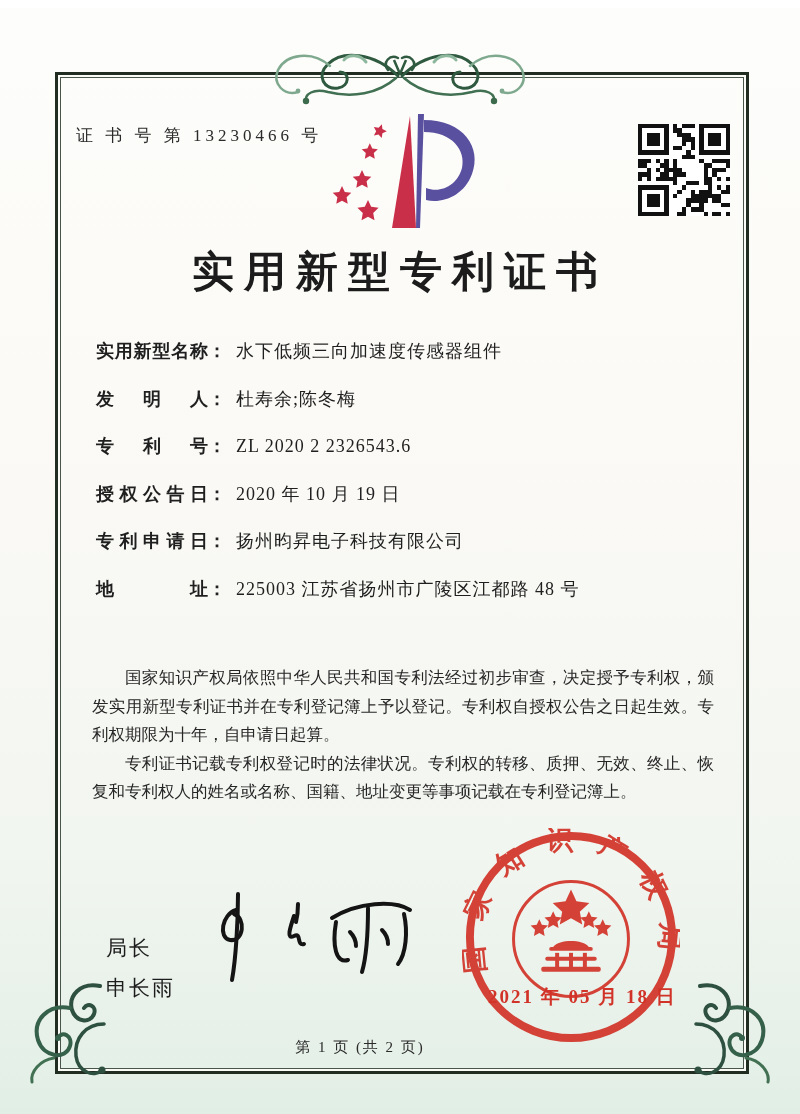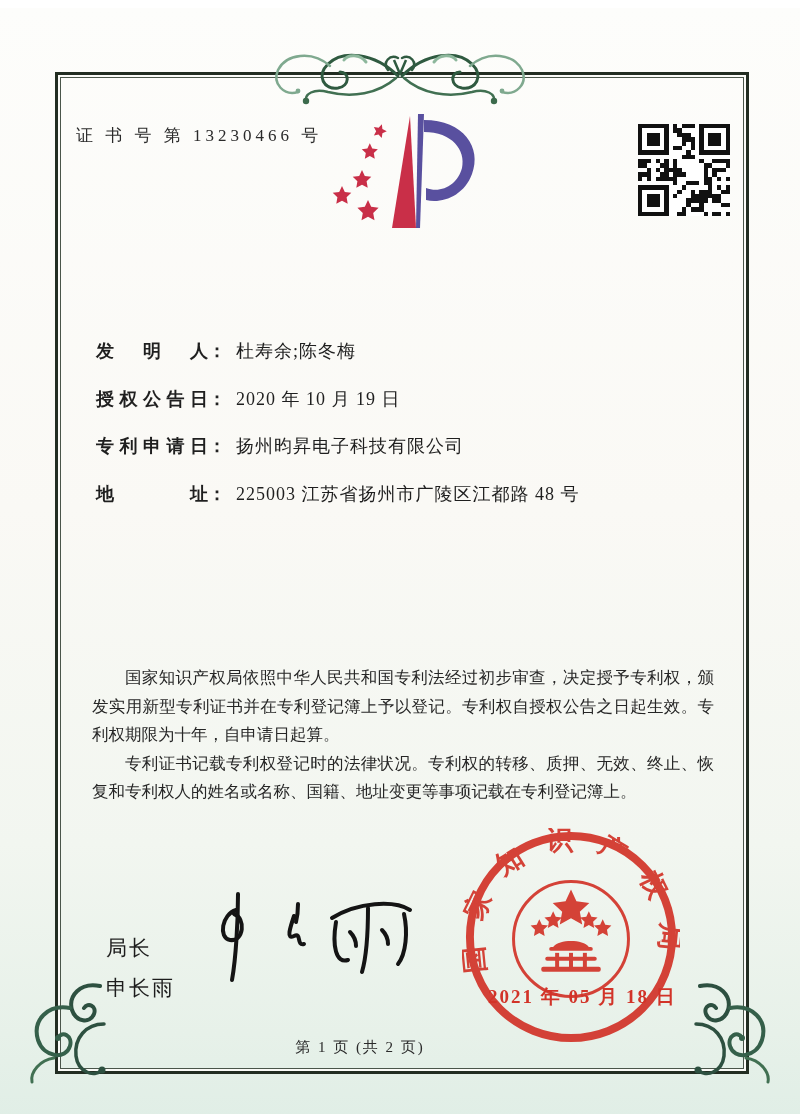--- a/index.html
+++ b/index.html
@@ -221,24 +221,31 @@
       <rect x="1" y="1" width="5" height="5" fill="#fff"></rect>
       <rect x="2" y="2" width="3" height="3" fill="#111"></rect>
       <rect x="14" y="0" width="7" height="7" fill="#111"></rect>
       <rect x="15" y="1" width="5" height="5" fill="#fff"></rect>
       <rect x="16" y="2" width="3" height="3" fill="#111"></rect>
       <rect x="0" y="14" width="7" height="7" fill="#111"></rect>
       <rect x="1" y="15" width="5" height="5" fill="#fff"></rect>
       <rect x="2" y="16" width="3" height="3" fill="#111"></rect>
     </svg>
 
+  <div class="title">实用新型专利证书</div>
 
   <div class="fields">
     <div class="frow">
+      <span class="flabel">实用新型名称</span><span class="fcolon">：</span><span class="fvalue">水下低频三向加速度传感器组件</span>
+    </div>
+    <div class="frow">
       <span class="flabel">发明人</span><span class="fcolon">：</span><span class="fvalue">杜寿余;陈冬梅</span>
+    </div>
+    <div class="frow">
+      <span class="flabel">专利号</span><span class="fcolon">：</span><span class="fvalue">ZL 2020 2 2326543.6</span>
     </div>
     <div class="frow">
       <span class="flabel">授权公告日</span><span class="fcolon">：</span><span class="fvalue">2020 年 10 月 19 日</span>
     </div>
     <div class="frow">
       <span class="flabel">专利申请日</span><span class="fcolon">：</span><span class="fvalue">扬州昀昇电子科技有限公司</span>
     </div>
     <div class="frow">
       <span class="flabel">地址</span><span class="fcolon">：</span><span class="fvalue">225003 江苏省扬州市广陵区江都路 48 号</span>
     </div>

